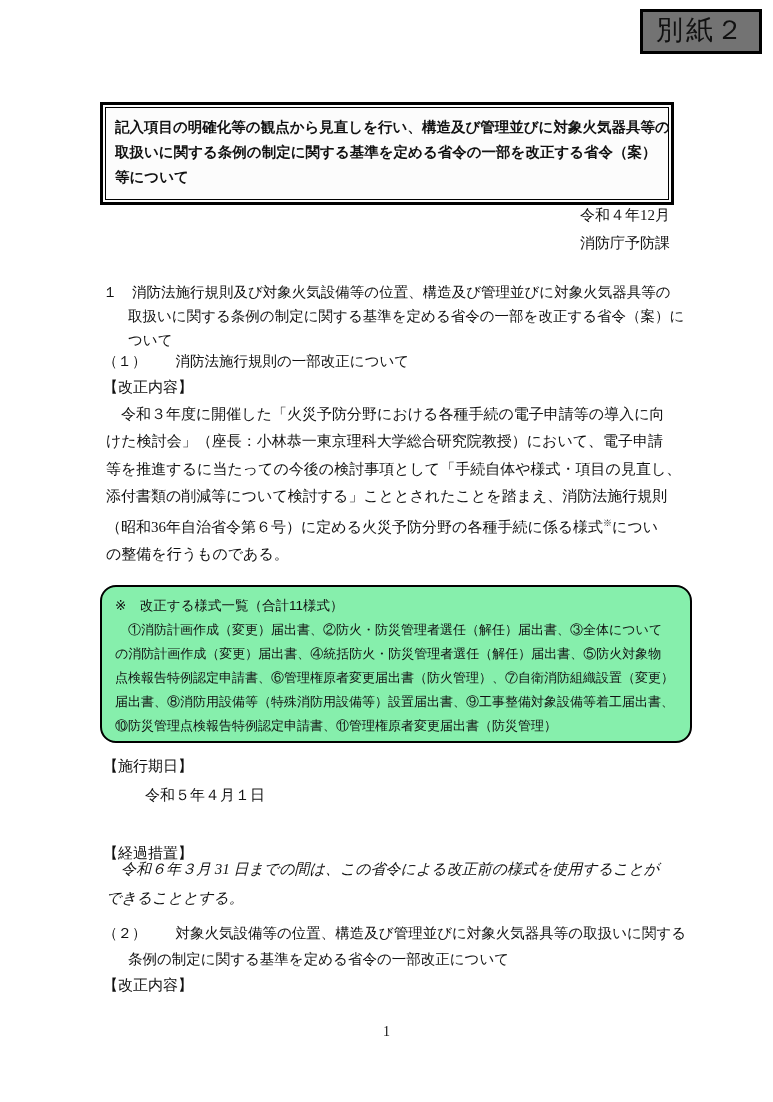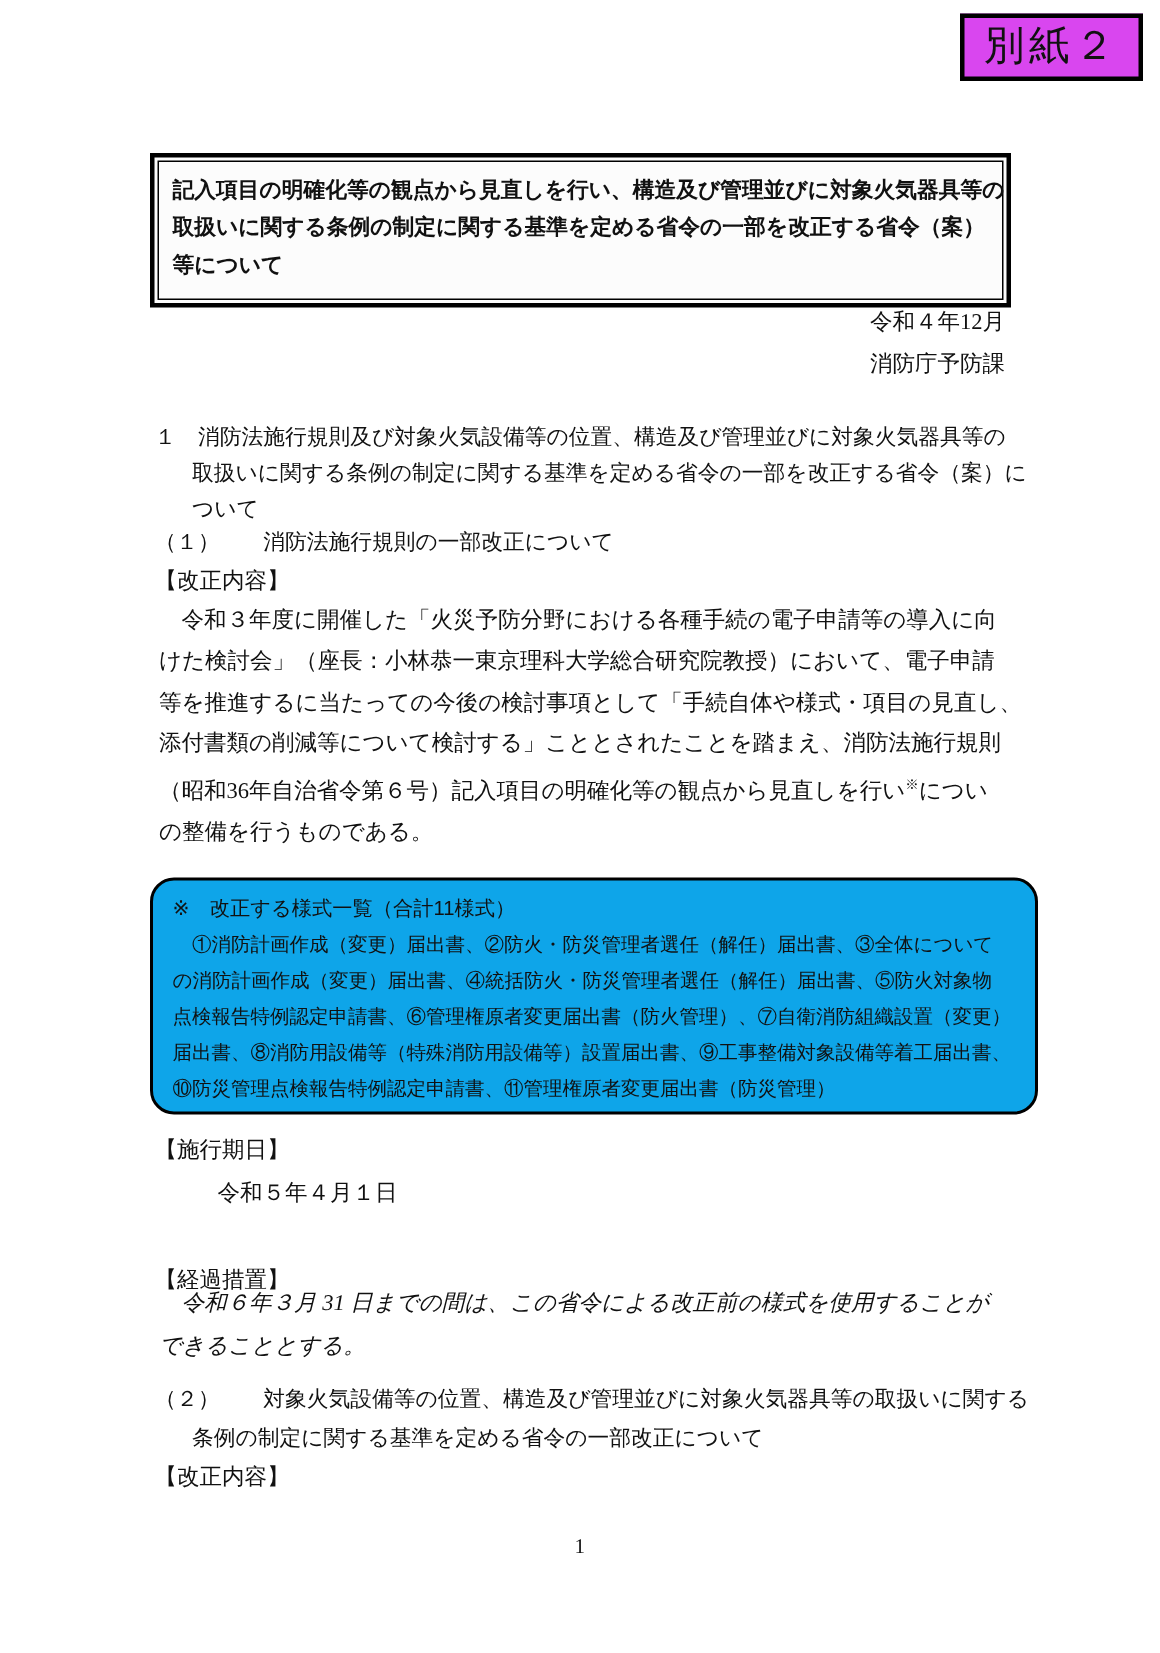--- a/index.html
+++ b/index.html
@@ -17,21 +17,21 @@
   .mincho { font-family: "Liberation Serif", "DejaVu Serif", serif; }
   .line { white-space: pre; }
 
   
   .attachment-box {
     position: absolute;
     top: 9px;
     right: 11px;
     border: 3px solid #000;
     padding: 2px 13px 5px 13px;
-    background: #d946ef;
+    background: #737373;
   }
   .attachment-box .label {
     font-size: 27px;
     letter-spacing: 3px;
     line-height: 1.2;
   }
 
   
   .title-box {
     position: absolute;
@@ -98,21 +98,21 @@
   
   .form-box {
     position: absolute;
     top: 585px;
     left: 100px;
     width: 592px;
     height: 158px;
     border: 2px solid #000;
     border-radius: 16px;
     padding: 7px 13px;
-    background: #0ea5e9;
+    background: #86efac;
   }
   .form-box-title {
     font-size: 13.5px;
     line-height: 24px;
   }
   .form-line {
     font-size: 13px;
     line-height: 24px;
   }
 
@@ -174,21 +174,21 @@
 
   <div class="s1-sub gothic line">（１）　　消防法施行規則の一部改正について</div>
 
   <div class="s1-label gothic line">【改正内容】</div>
 
   <div class="s1-body mincho">
     <div class="line">　令和３年度に開催した「火災予防分野における各種手続の電子申請等の導入に向</div>
     <div class="line">けた検討会」（座長：小林恭一東京理科大学総合研究院教授）において、電子申請</div>
     <div class="line">等を推進するに当たっての今後の検討事項として「手続自体や様式・項目の見直し、</div>
     <div class="line">添付書類の削減等について検討する」こととされたことを踏まえ、消防法施行規則</div>
-    <div class="line"><span>（昭和36年自治省令第６号）記入項目の明確化等の観点から見直しを行い</span><span class="refmark">※</span><span>につい</span></div>
+    <div class="line"><span>（昭和36年自治省令第６号）に定める火災予防分野の各種手続に係る様式</span><span class="refmark">※</span><span>につい</span></div>
     <div class="line">の整備を行うものである。</div>
   </div>
 
   <div class="form-box">
     <div class="form-box-title gothic line">※　改正する様式一覧（合計11様式）</div>
     <div class="form-line mincho line">　①消防計画作成（変更）届出書、②防火・防災管理者選任（解任）届出書、③全体について</div>
     <div class="form-line mincho line">の消防計画作成（変更）届出書、④統括防火・防災管理者選任（解任）届出書、⑤防火対象物</div>
     <div class="form-line mincho line">点検報告特例認定申請書、⑥管理権原者変更届出書（防火管理）、⑦自衛消防組織設置（変更）</div>
     <div class="form-line mincho line">届出書、⑧消防用設備等（特殊消防用設備等）設置届出書、⑨工事整備対象設備等着工届出書、</div>
     <div class="form-line mincho line">⑩防災管理点検報告特例認定申請書、⑪管理権原者変更届出書（防災管理）</div>

